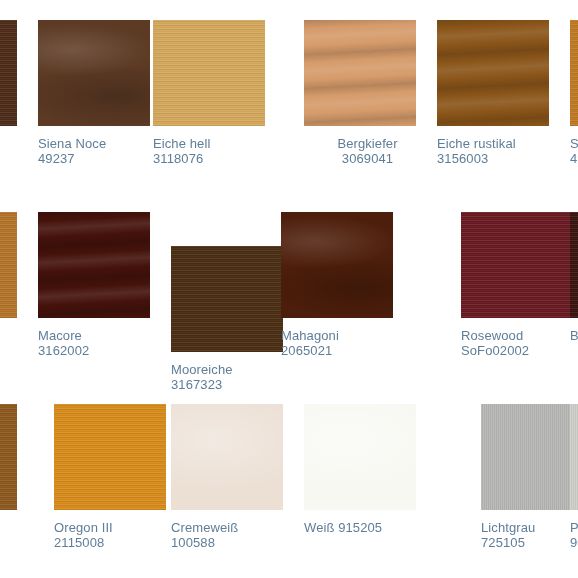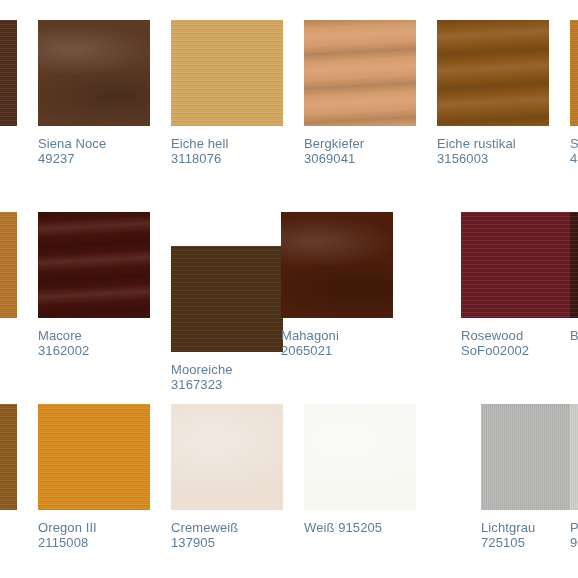--- a/index.html
+++ b/index.html
@@ -110,27 +110,27 @@
           <div class="grain fine"></div>
         </div>
         <div class="label"><span></span><span class="code"></span></div>
       </div>
       <div class="cell" style="left: 133px;">
         <div class="swatch" style="background-color: rgb(92, 58, 36);">
           <div class="grain figure"></div>
         </div>
         <div class="label"><span>Siena Noce</span><span class="code">49237</span></div>
       </div>
-      <div class="cell" style="left: 266px;">
+      <div class="cell" style="left: 248px;">
         <div class="swatch" style="background-color: rgb(213, 168, 93);">
           <div class="grain fine"></div>
         </div>
         <div class="label"><span>Eiche hell</span><span class="code">3118076</span></div>
       </div>
-      <div class="cell" style="left: 399px;">
+      <div class="cell" style="left: 399px; text-align: center;">
         <div class="swatch" style="background-color: rgb(213, 155, 107);">
           <div class="grain bands"></div>
         </div>
         <div class="label"><span>Bergkiefer</span><span class="code">3069041</span></div>
       </div>
       <div class="cell" style="left: 532px;">
         <div class="swatch" style="background-color: rgb(138, 85, 25);">
           <div class="grain bands"></div>
         </div>
         <div class="label"><span>Eiche rustikal</span><span class="code">3156003</span></div>
@@ -182,31 +182,31 @@
     </div>
     <div class="row row-3">
       <div class="cell" style="left: 0px;">
         <div class="swatch" style="background-color: rgb(141, 90, 30);">
           <div class="grain fine"></div>
         </div>
         <div class="label">
           <span class="code"></span>
         </div>
       </div>
-      <div class="cell" style="left: 133px;">
+      <div class="cell" style="left: 149px;">
         <div class="swatch" style="background-color: rgb(217, 140, 28);">
           <div class="grain fine"></div>
         </div>
         <div class="label"><span>Oregon III</span><span class="code">2115008</span></div>
       </div>
       <div class="cell" style="left: 266px;">
         <div class="swatch" style="background-color: rgb(236, 224, 213);">
           <div class="grain soft"></div>
         </div>
-        <div class="label"><span>Cremeweiß</span><span class="code">137905</span></div>
+        <div class="label"><span>Cremeweiß</span><span class="code">100588</span></div>
       </div>
       <div class="cell" style="left: 399px;">
         <div class="swatch" style="background-color: rgb(248, 248, 243);">
           <div class="grain soft"></div>
         </div>
         <div class="label"><span>Weiß 915205</span><span class="code"></span></div>
       </div>
       <div class="cell" style="left: 532px; padding-left: 44px;">
         <div class="swatch" style="background-color: rgb(183, 184, 181);">
           <div class="grain vertfine"></div>

